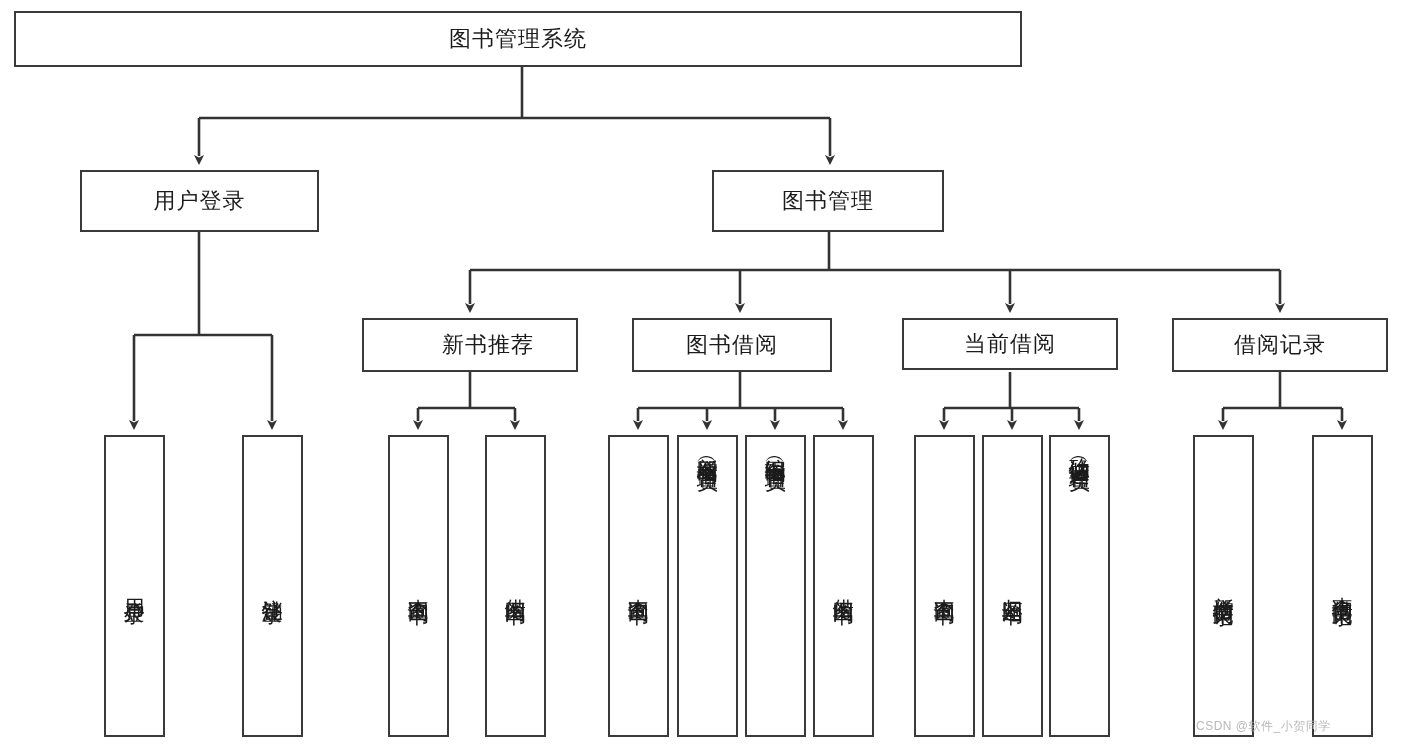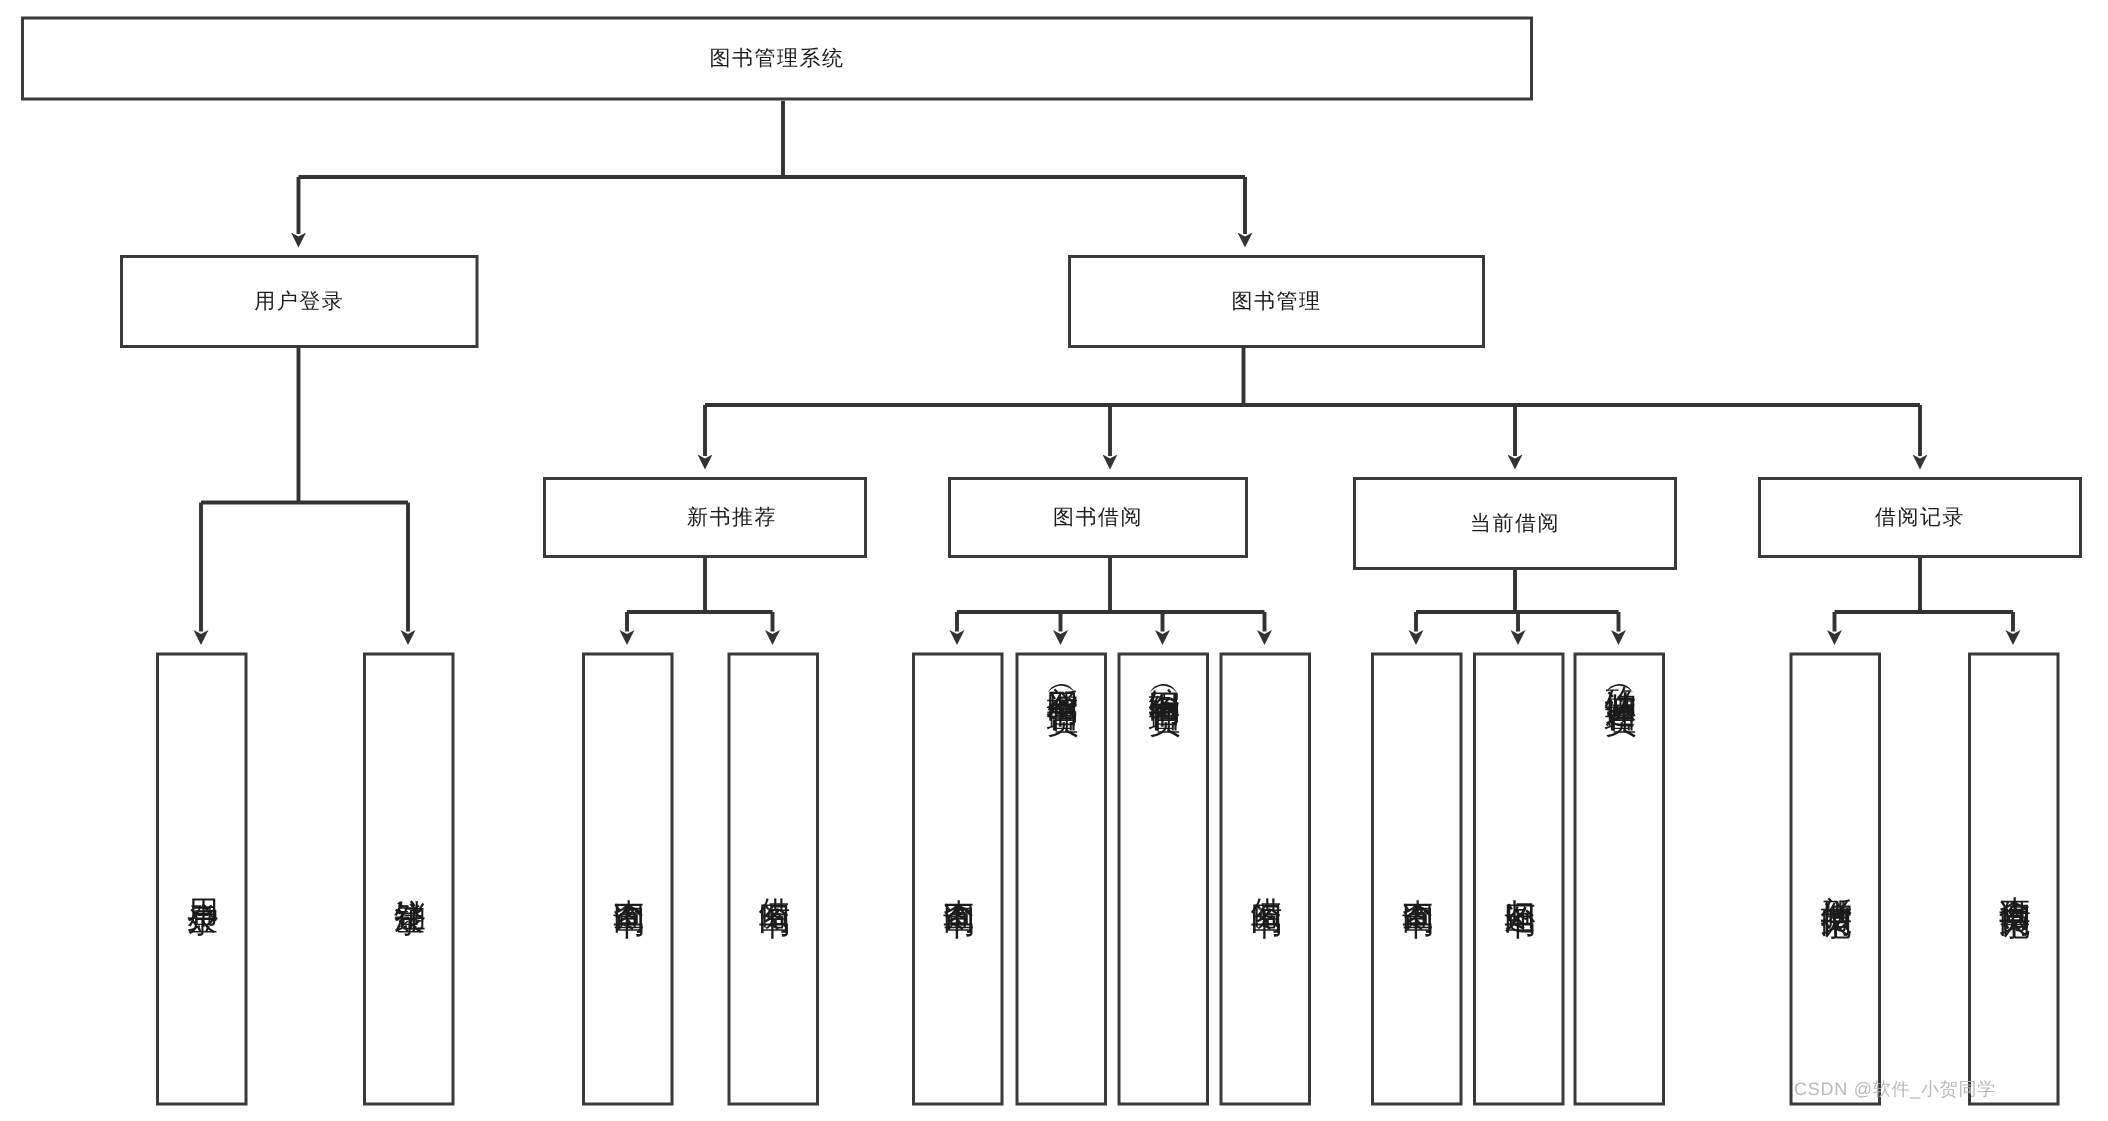--- a/index.html
+++ b/index.html
@@ -12,21 +12,21 @@
   .node{
     position:absolute;
     box-sizing:border-box;
     background:#ffffff;
     border:2px solid #3a3a3a;
     display:flex;
     align-items:center;
     justify-content:center;
     color:#1b1b1b;
   }
-  .node.horiz{font-size:14px;line-height:1.1;letter-spacing:1px;}
+  .node.horiz{font-size:22px;line-height:1.1;letter-spacing:1px;}
   .node.vert{
     align-items:flex-start;
     justify-content:center;
     padding-top:4px;
   }
   .node.vert .vtext{
     writing-mode:vertical-rl;
     text-orientation:upright;
     font-size:21px;
     line-height:1.32;
@@ -98,31 +98,31 @@
     </g>
   </svg>
 
   <div class="node horiz" style="left:14px;top:11px;width:1008px;height:56px;">
     <span>图书管理系统</span>
   </div>
 
   <div class="node horiz" style="left:80px;top:170px;width:239px;height:62px;">
     <span>用户登录</span>
   </div>
-  <div class="node horiz" style="left:712px;top:170px;width:278px;height:62px;">
+  <div class="node horiz" style="left:712px;top:170px;width:232px;height:62px;">
     <span>图书管理</span>
   </div>
 
   <div class="node horiz" style="left:362px;top:318px;width:216px;height:54px;padding-left:36px;">
     <span>新书推荐</span>
   </div>
   <div class="node horiz" style="left:632px;top:318px;width:200px;height:54px;">
     <span>图书借阅</span>
   </div>
-  <div class="node horiz" style="left:902px;top:318px;width:216px;height:62px;">
+  <div class="node horiz" style="left:902px;top:318px;width:216px;height:52px;">
     <span>当前借阅</span>
   </div>
   <div class="node horiz" style="left:1172px;top:318px;width:216px;height:54px;">
     <span>借阅记录</span>
   </div>
 
   <div class="node vert center" style="left:104px;top:435px;width:61px;height:302px;">
     <span class="vtext">用户登录</span>
   </div>
   <div class="node vert center" style="left:242px;top:435px;width:61px;height:302px;">

